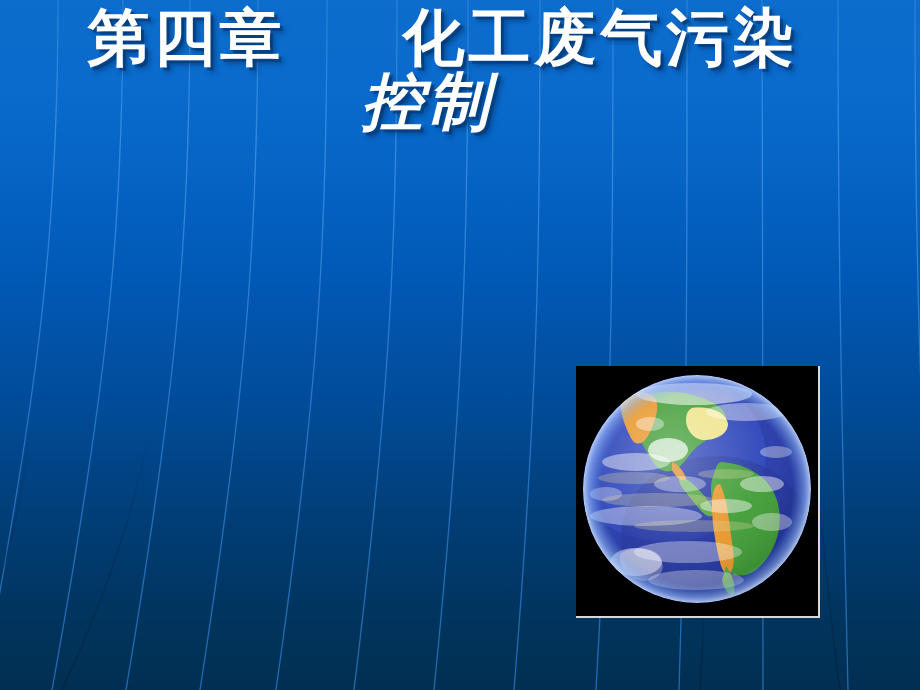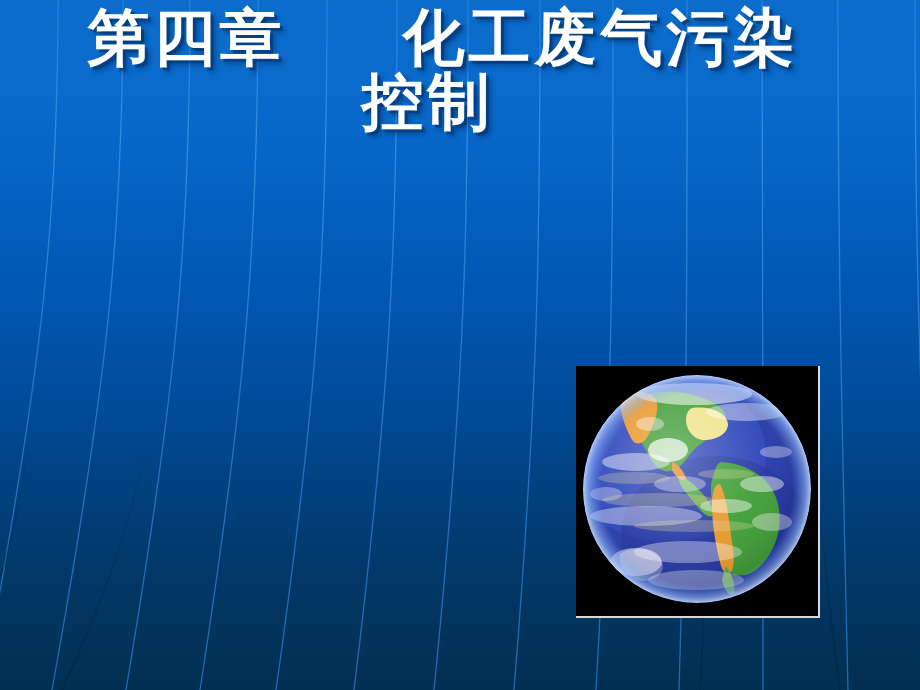--- a/index.html
+++ b/index.html
@@ -79,20 +79,21 @@
     text-shadow:
         3px 3px 0 rgba(0, 40, 90, 0.45),
         5px 5px 5px rgba(0, 30, 70, 0.40);
     white-space: pre;
   }
   .title-line.line-1 {
     padding-left: 10px;
   }
   .title-line.line-2 {
     padding-right: 21px;
+    font-style: italic;
   }
 
   
   .earth-frame {
     position: absolute;
     left: 576px;
     top: 366px;
     width: 244px;
     height: 252px;
     background: #000000;

